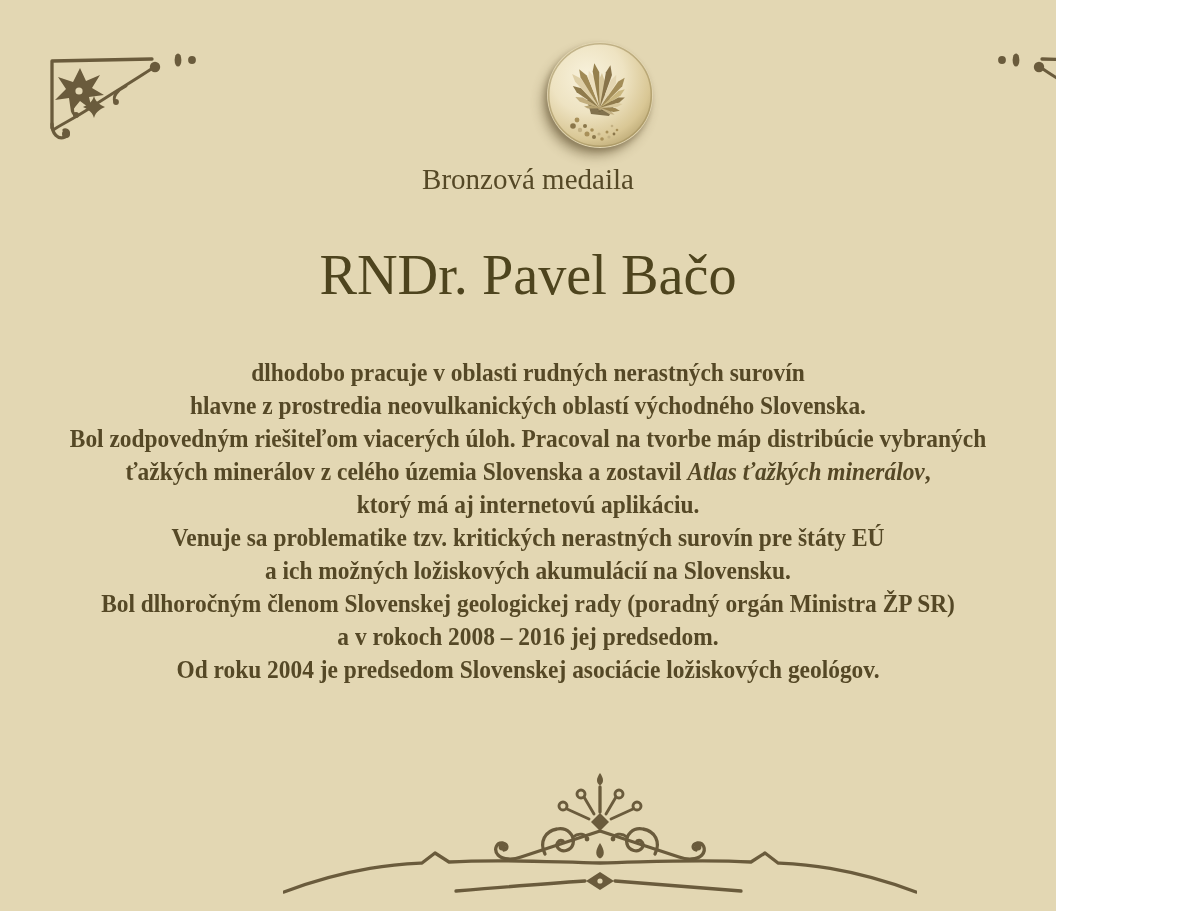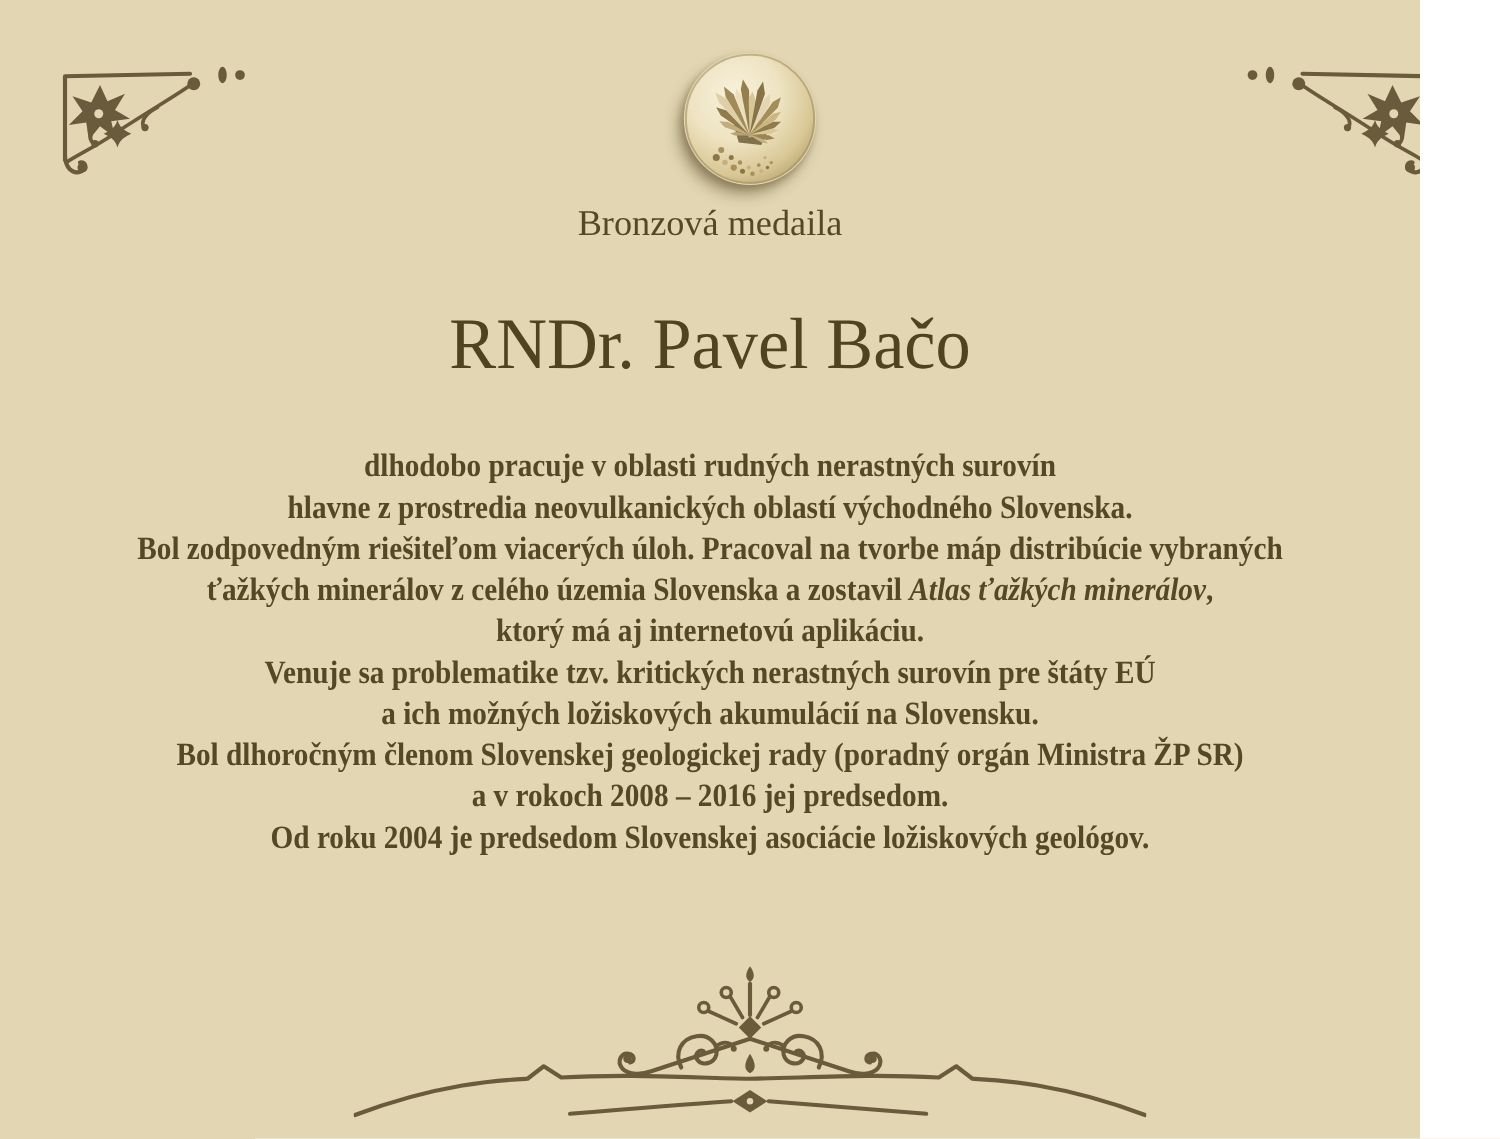--- a/index.html
+++ b/index.html
@@ -1,18 +1,18 @@
 <!DOCTYPE html>
 <html style="--bg: #e3d7b3; --ink: #554826; --title-ink: #4e441e; --ornament: #6a5b3c; --medal-light: #f8f2dc; --medal-dark: #b3a06c;"><head>
 <meta charset="utf-8">
 <style>
   html,body{margin:0;padding:0;}
   .page{
     position:relative;
-    width:1136px;height:911px;
+    width:1056px;height:911px;
     background:var(--bg,#e3d7b3);
     overflow:hidden;
     font-family:"Liberation Serif","DejaVu Serif",serif;
   }
   
   .corner{position:absolute;top:50px;width:160px;height:95px;}
   .corner.left{left:42px;}
   .corner.right{left:992px;transform:scaleX(-1);}
   .orn .ln{fill:none;stroke:var(--ornament,#6a5b3c);stroke-width:3.3;stroke-linecap:round;stroke-linejoin:round;}
   .orn .thin{stroke-width:2.9;}

